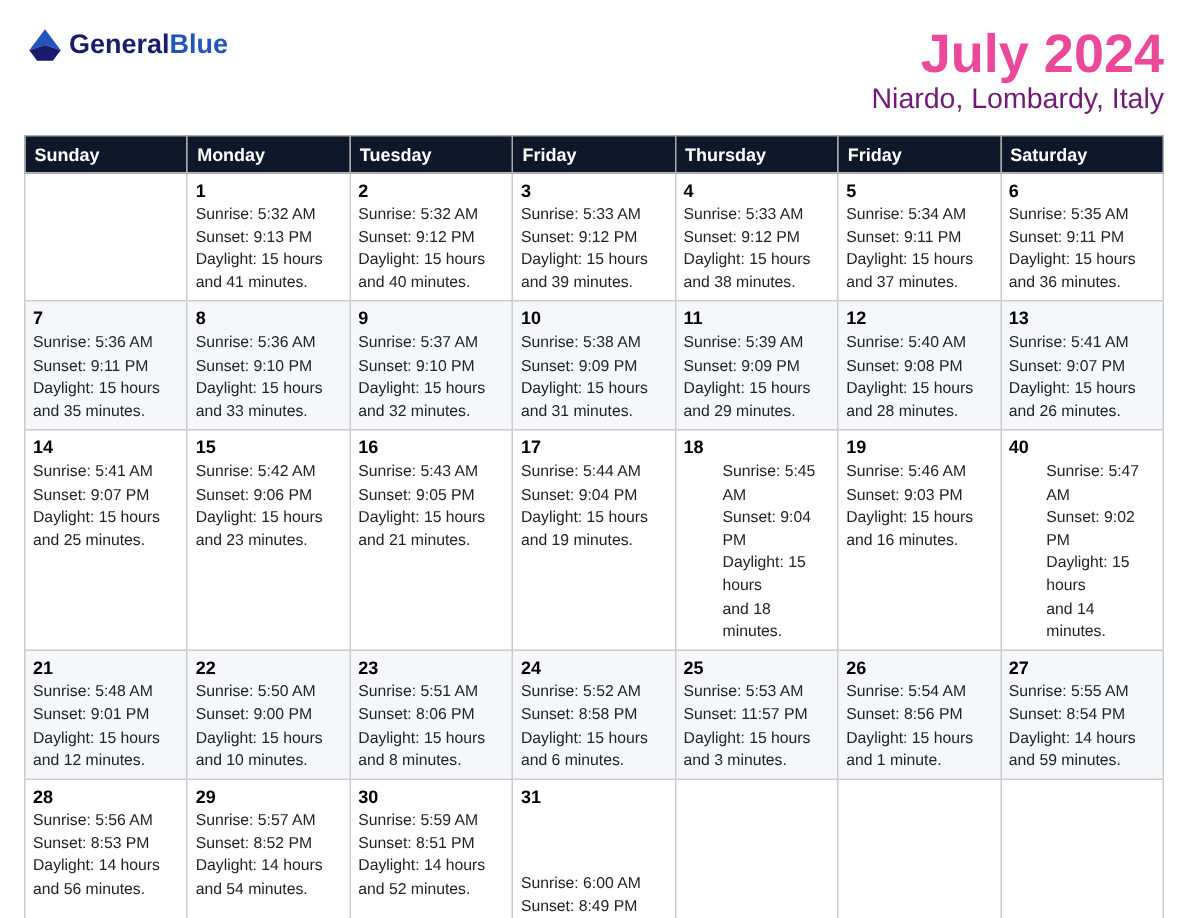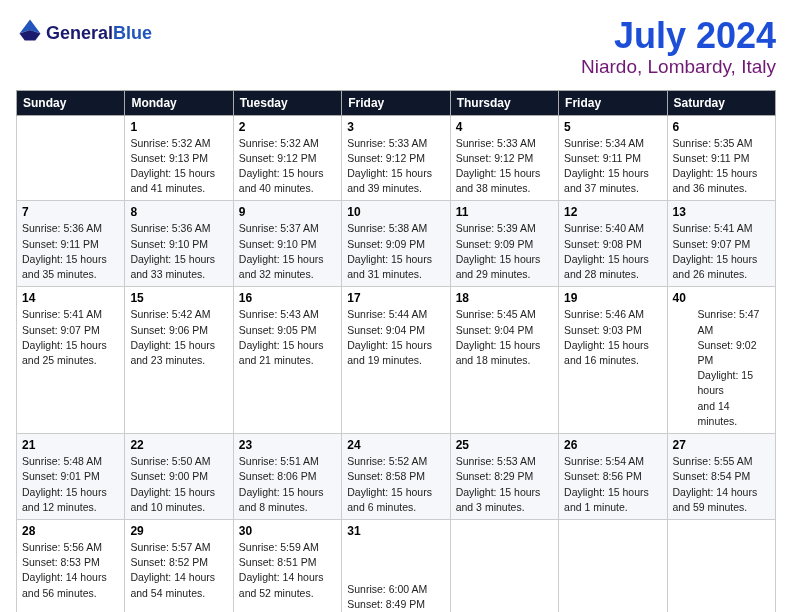--- a/index.html
+++ b/index.html
@@ -11,41 +11,41 @@
       padding: 16px;
     }
     .header {
       display: flex;
       justify-content: space-between;
       align-items: flex-start;
       margin-bottom: 12px;
     }
     .logo {
       display: flex;
-      align-items: flex-end;
+      align-items: center;
       gap: 2px;
     }
     .logo-text {
       font-size: 18px;
       font-weight: bold;
       color: #1a1a6e;
       line-height: 1.1;
     }
     .logo-blue { color: #2255bb; }
     .logo-icon {
       width: 28px;
       height: 28px;
     }
     .title-block {
       text-align: right;
     }
     .month-year {
       font-size: 36px;
       font-weight: bold;
-      color: #1d4ed8;
+      color: #ec4899;
       line-height: 1.1;
     }
     .location {
       font-size: 19px;
       color: #701a75;
     }
     table {
       width: 100%;
       border-collapse: collapse;
       font-size: 11px;
@@ -235,21 +235,21 @@
         </td>
         <td>
           <span class="day-num">17</span>
           <div class="day-detail" style="white-space: pre-line;">Sunrise: 5:44 AM
 Sunset: 9:04 PM
 Daylight: 15 hours
 and 19 minutes.</div>
         </td>
         <td>
           <span class="day-num">18</span>
-          <div class="day-detail" style="white-space: pre-line;">Sunrise: 5:45 AM
+          <div class="day-detail" style="white-space: pre-line; margin-left: 26px;">Sunrise: 5:45 AM
 Sunset: 9:04 PM
 Daylight: 15 hours
 and 18 minutes.</div>
         </td>
         <td>
           <span class="day-num">19</span>
           <div class="day-detail" style="white-space: pre-line;">Sunrise: 5:46 AM
 Sunset: 9:03 PM
 Daylight: 15 hours
 and 16 minutes.</div>
@@ -287,21 +287,21 @@
         <td>
           <span class="day-num">24</span>
           <div class="day-detail" style="white-space: pre-line;">Sunrise: 5:52 AM
 Sunset: 8:58 PM
 Daylight: 15 hours
 and 6 minutes.</div>
         </td>
         <td>
           <span class="day-num">25</span>
           <div class="day-detail" style="white-space: pre-line;">Sunrise: 5:53 AM
-Sunset: 8:29 PM
+Sunset: 11:57 PM
 Daylight: 15 hours
 and 3 minutes.</div>
         </td>
         <td>
           <span class="day-num">26</span>
           <div class="day-detail" style="white-space: pre-line;">Sunrise: 5:54 AM
 Sunset: 8:56 PM
 Daylight: 15 hours
 and 1 minute.</div>
         </td>

